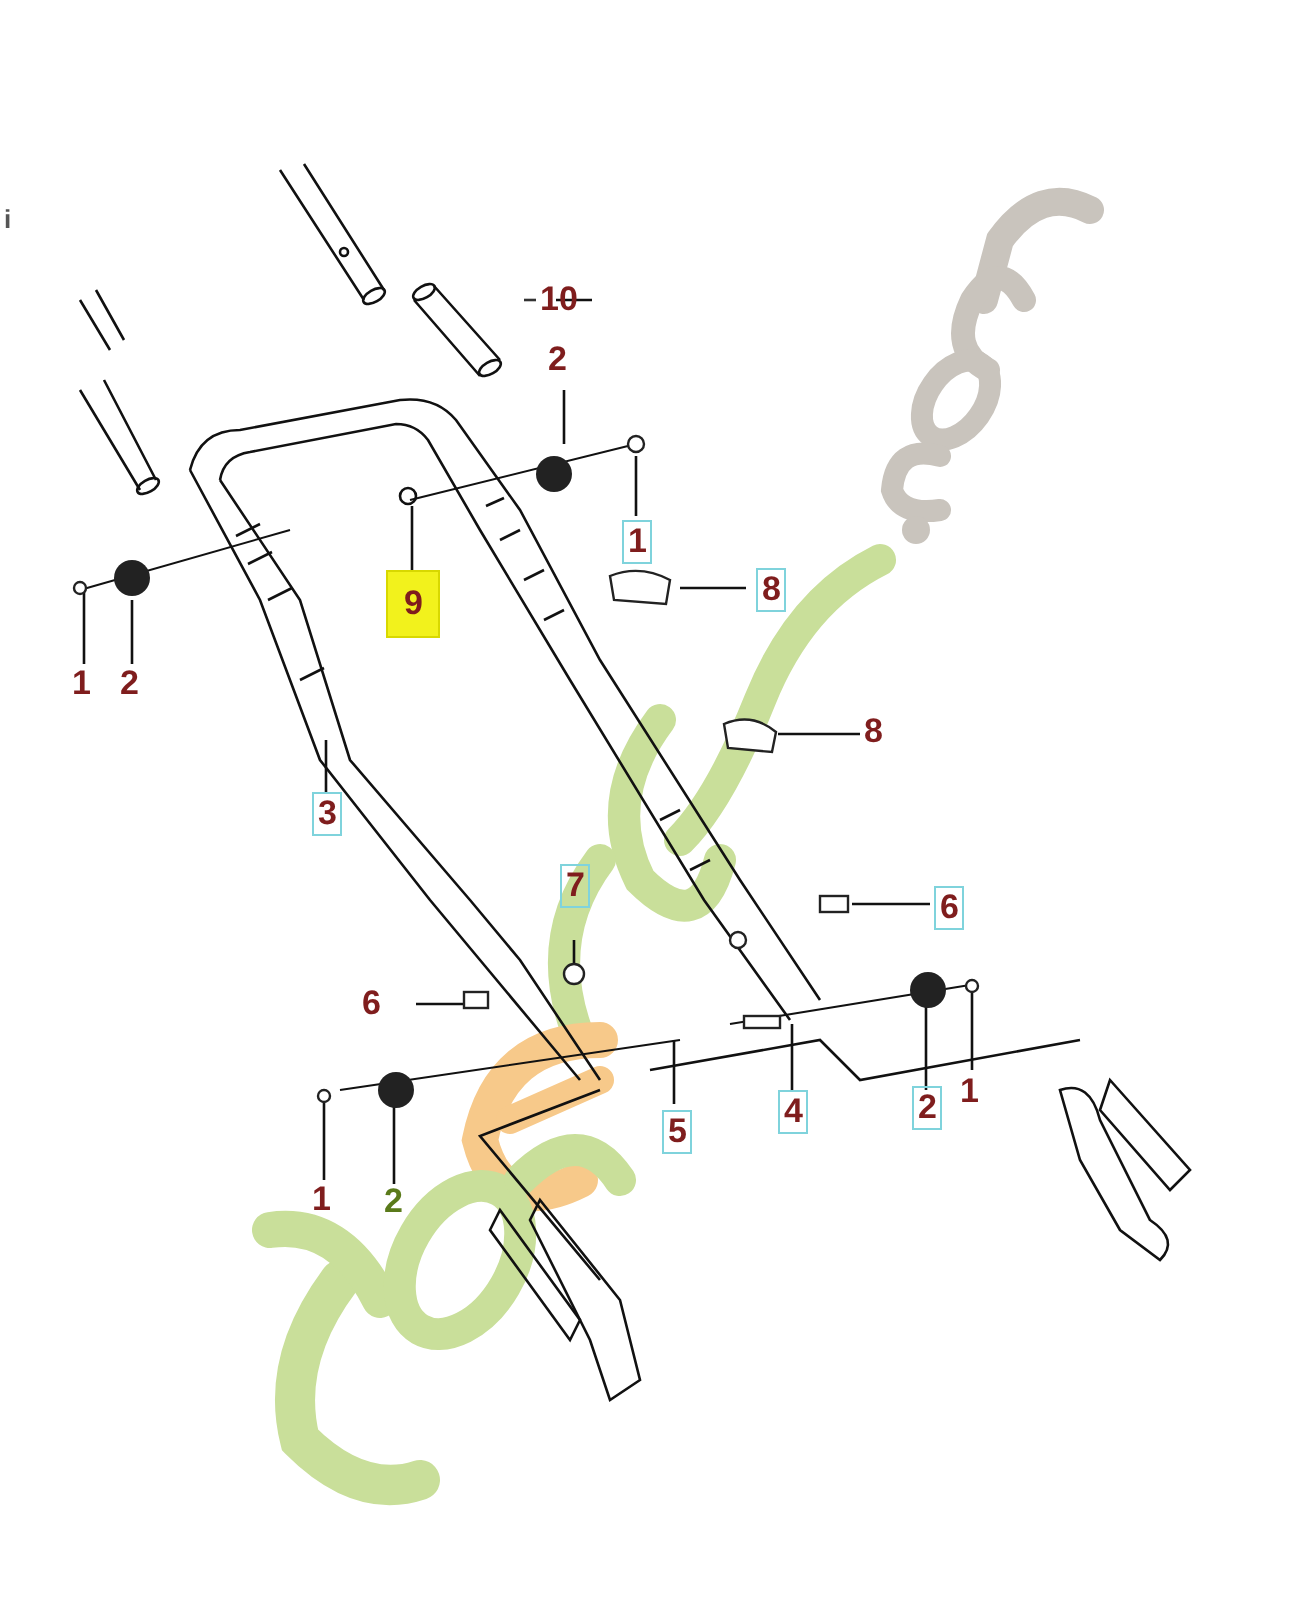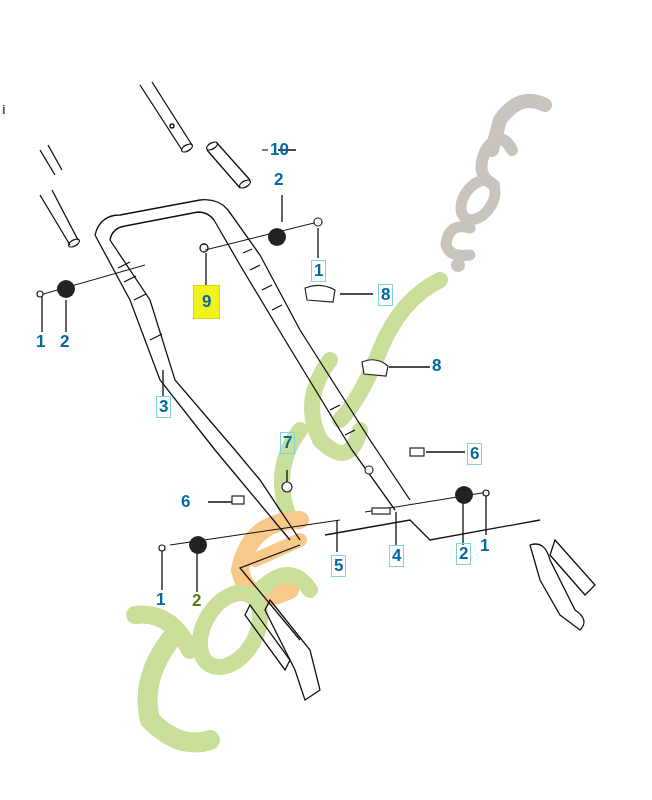--- a/index.html
+++ b/index.html
@@ -1,19 +1,19 @@
 <!DOCTYPE html>
 <html><head>
 <meta charset="utf-8">
 <style>
   html, body { margin:0; padding:0; background:#ffffff; }
   body { width:652px; height:800px; position:relative; overflow:hidden;
          font-family:"Liberation Sans", sans-serif; }
   #diagram { position:absolute; left:0; top:0; width:652px; height:800px; }
-  .callout { position:absolute; font-weight:bold; font-size:17px; color:#0369a1;
+  .callout { position:absolute; font-weight:bold; font-size:17px; color:#7f1d1d;
              line-height:20px; text-align:center; }
   .callout.boxed { border:1px solid #7fd3dc; padding:0 2px; }
   .callout.hl { background:#f2f21c; padding:6px 8px; border:1px solid #d8d800; }
   .callout.green { color:#5a7a1a; }
 </style>
 </head>
 <body>
 
 <div id="diagram">
 

